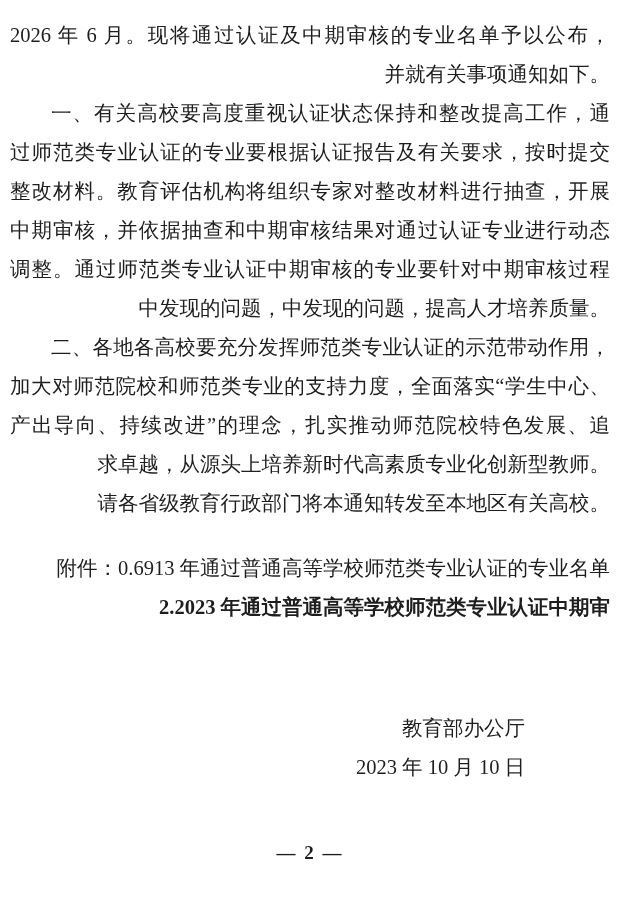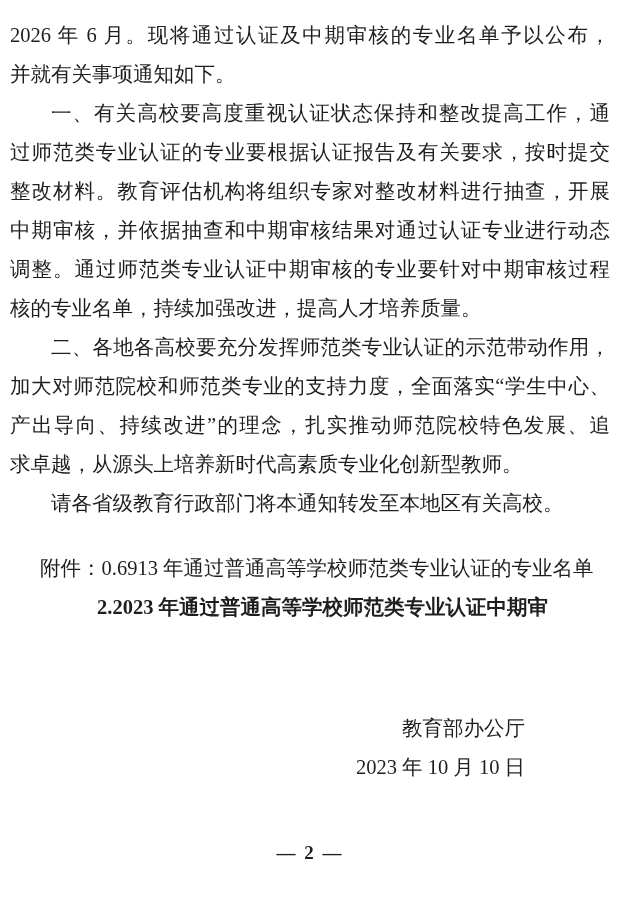--- a/index.html
+++ b/index.html
@@ -10,21 +10,21 @@
     height: 910px;
     margin: 0 auto;
     background: #ffffff;
     color: #1e1e1e;
     font-family: "Liberation Serif", "DejaVu Serif", serif;
     font-size: 20.5px;
     line-height: 39px;
     overflow: hidden;
   }
   .doc-body { padding: 16px 10px 0 10px; }
-  .ln { text-align: left; white-space: pre-wrap; }
+  .ln { text-align: right; white-space: pre-wrap; }
   .j  { text-align: justify; text-align-last: justify; text-justify: inter-character; }
   .indent { text-indent: 41px; }
   .attachment { margin-top: 26px; padding: 0 10px 0 40px; }
   .att-cont  { padding-left: 57px; font-weight: bold; }
   .att-cont2 { padding-left: 93px; }
   .signature {
     margin-top: 82px;
     margin-left: 315px;
     width: 210px;
     text-align: center;
@@ -45,21 +45,21 @@
 <div class="page">
 
   <div class="doc-body">
     <p class="ln j">2026 年 6 月。现将通过认证及中期审核的专业名单予以公布，</p>
     <p class="ln">并就有关事项通知如下。</p>
     <p class="ln j indent">一、有关高校要高度重视认证状态保持和整改提高工作，通</p>
     <p class="ln j">过师范类专业认证的专业要根据认证报告及有关要求，按时提交</p>
     <p class="ln j">整改材料。教育评估机构将组织专家对整改材料进行抽查，开展</p>
     <p class="ln j">中期审核，并依据抽查和中期审核结果对通过认证专业进行动态</p>
     <p class="ln j">调整。通过师范类专业认证中期审核的专业要针对中期审核过程</p>
-    <p class="ln">核的专业名单，持续加强改进，提高人才培养质量。</p>
+    <p class="ln">中发现的问题，中发现的问题，提高人才培养质量。</p>
     <p class="ln j indent">二、各地各高校要充分发挥师范类专业认证的示范带动作用，</p>
     <p class="ln j">加大对师范院校和师范类专业的支持力度，全面落实“学生中心、</p>
     <p class="ln j">产出导向、持续改进”的理念，扎实推动师范院校特色发展、追</p>
     <p class="ln">求卓越，从源头上培养新时代高素质专业化创新型教师。</p>
     <p class="ln indent">请各省级教育行政部门将本通知转发至本地区有关高校。</p>
   </div>
 
   <div class="attachment">
     <p class="ln"><span>附件：</span><span>0.6913 年通过普通高等学校师范类专业认证的专业名单</span></p>
     <p class="ln att-cont">2.2023 年通过普通高等学校师范类专业认证中期审</p>

